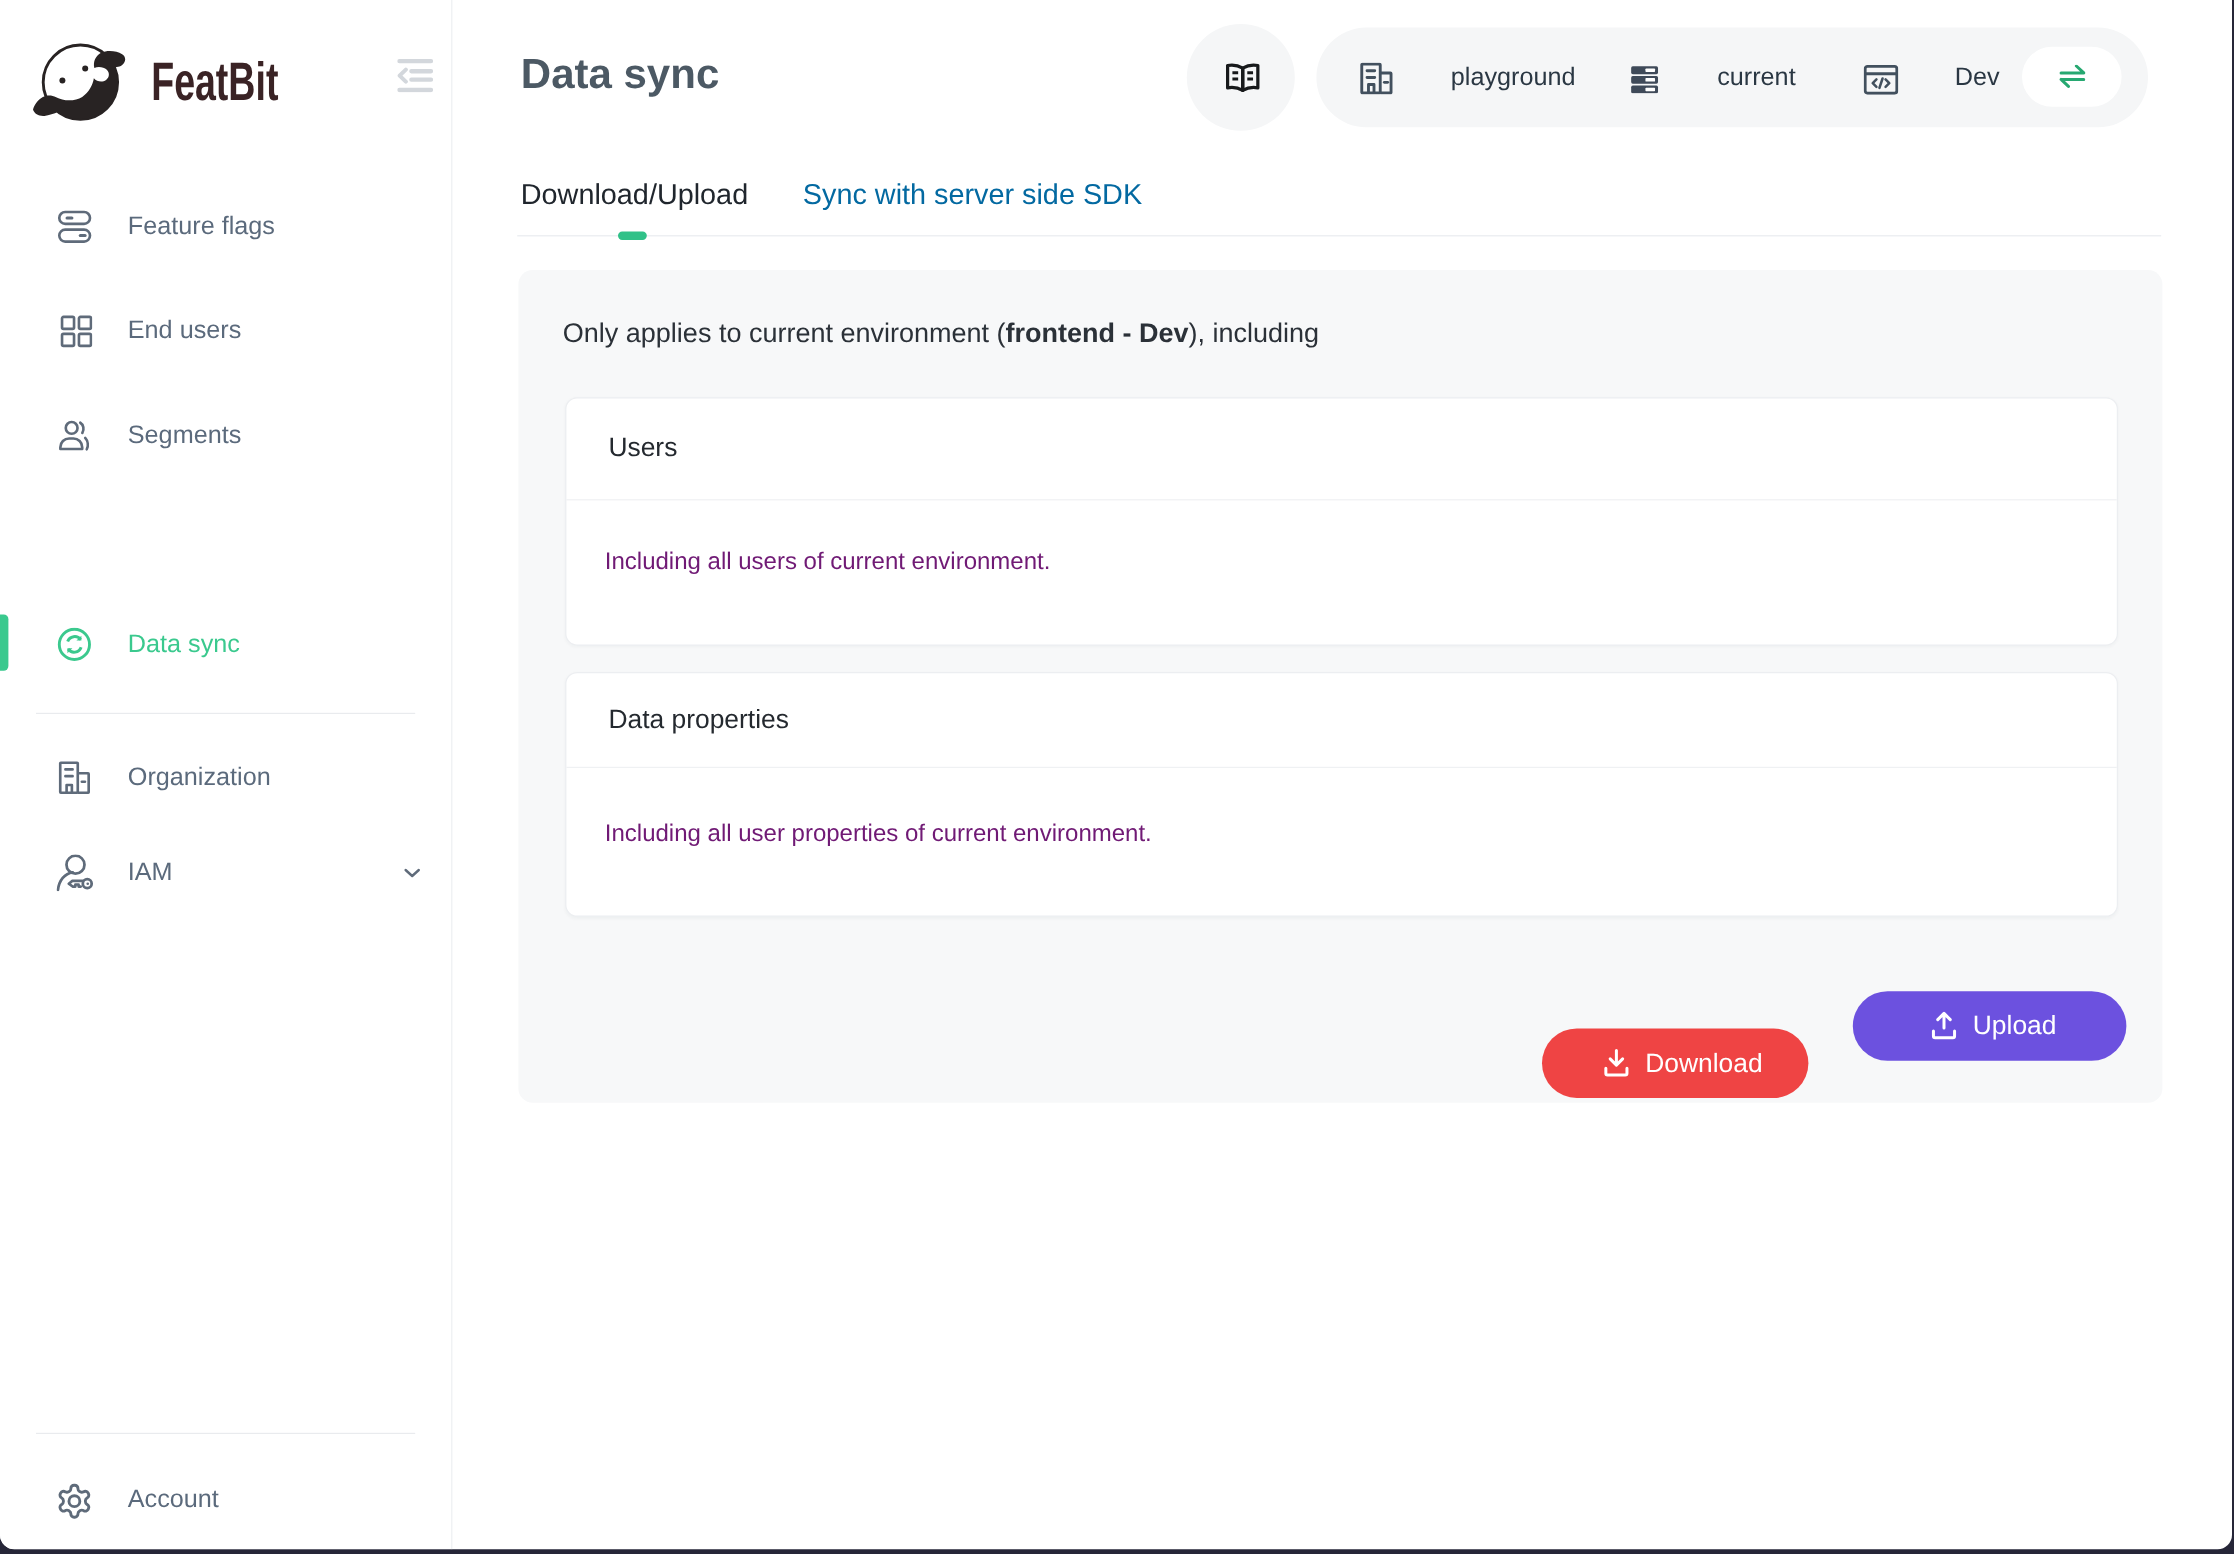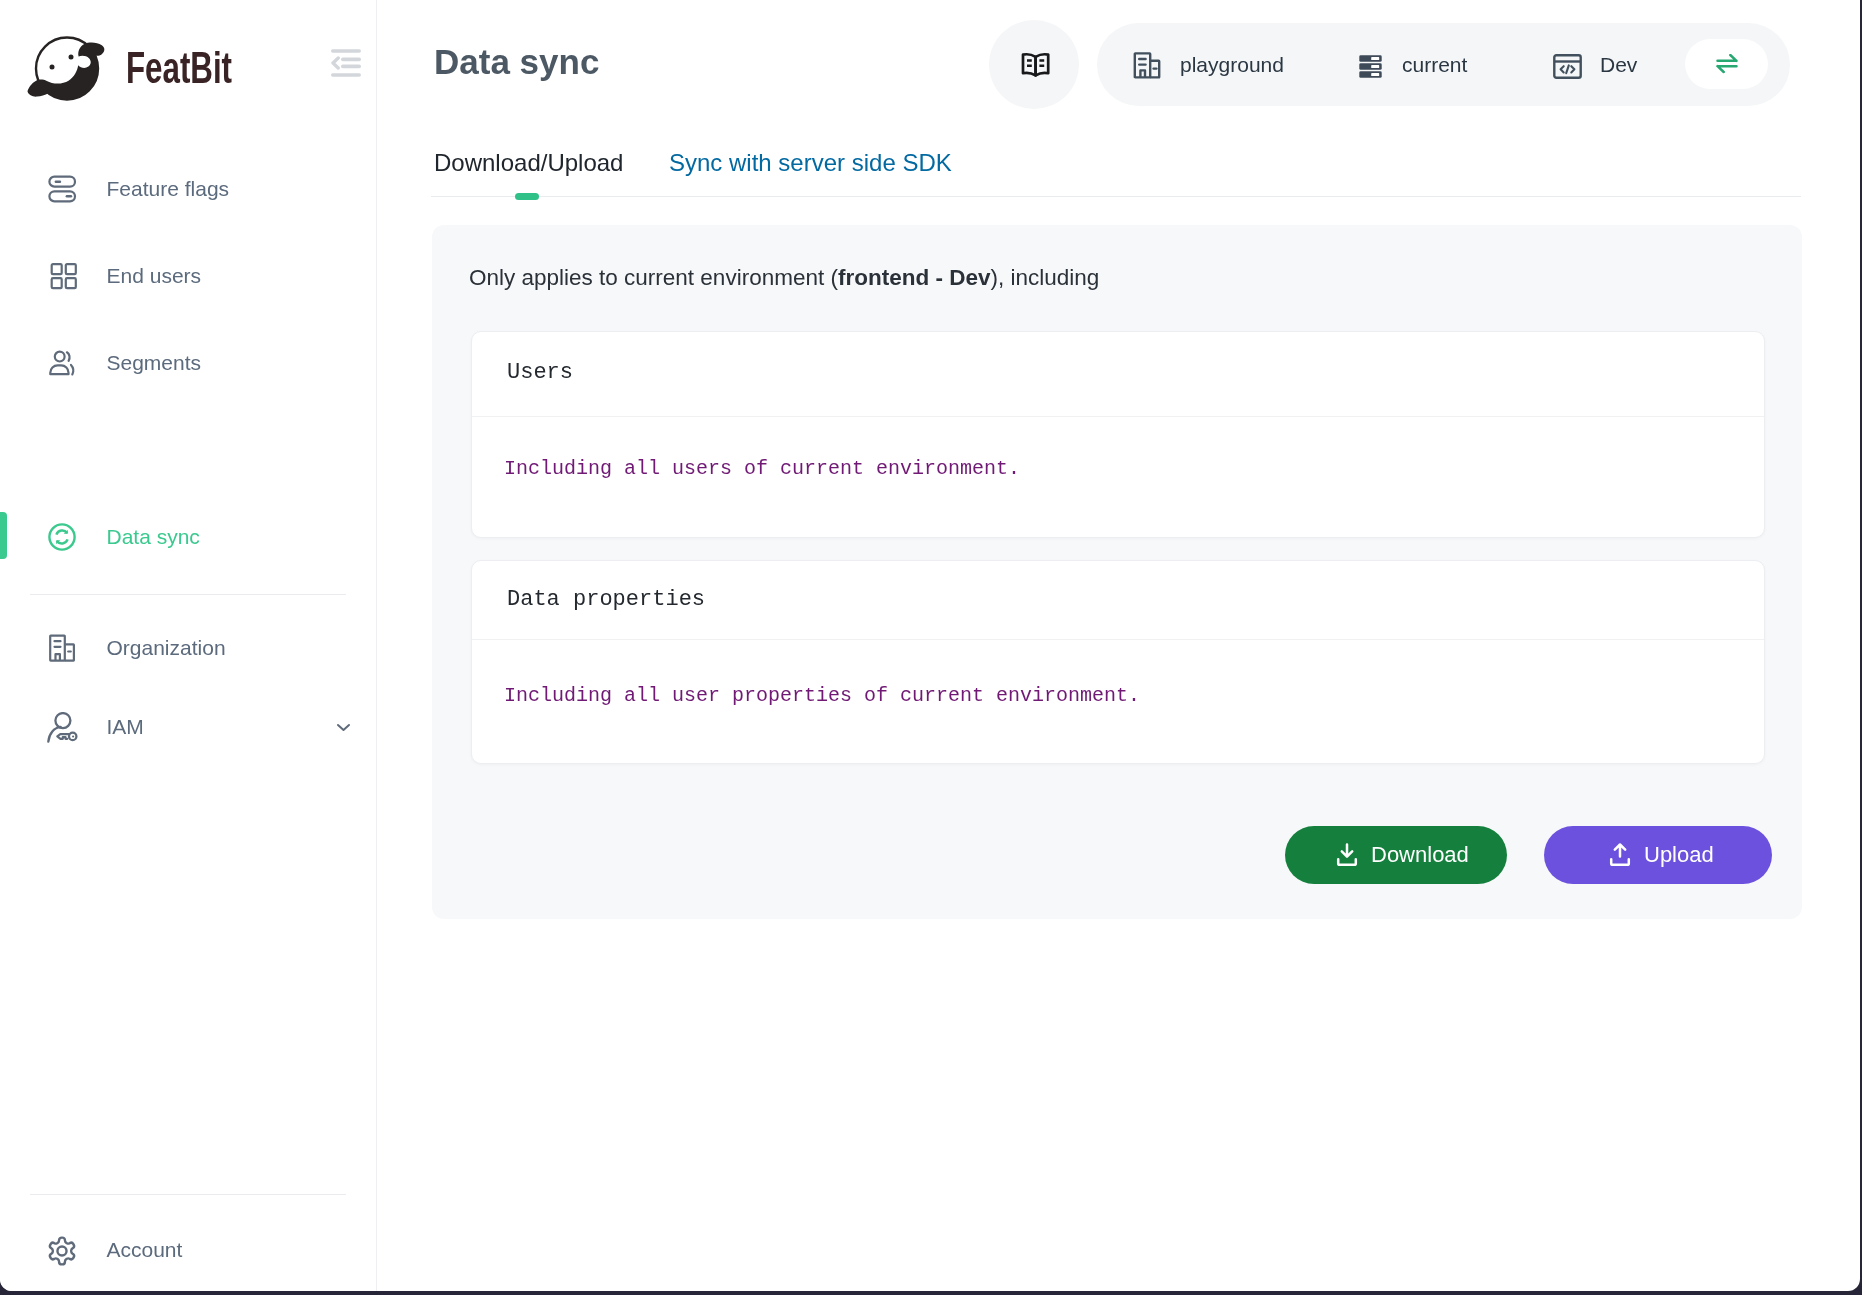--- a/index.html
+++ b/index.html
@@ -16,40 +16,40 @@
 .nav-item.active .lbl { color:#3ac98e; }
 .active-pill { position:absolute; left:0px; top:512px; width:7px; height:47px; background:#3ac98e; border-radius:0 4px 4px 0; }
 .side-div { position:absolute; left:30px; width:316px; height:1px; background:#e9ebee; }
 .chev { position:absolute; left:334px; top:19px; }
 .main { position:absolute; left:378px; top:0; width:1482px; height:1291px; }
 .title { position:absolute; left:56px; top:42px; font-size:35px; font-weight:bold; color:#4c5964; }
 .book-btn { position:absolute; left:611px; top:20px; width:90px; height:89px; border-radius:50%; background:#f5f6f7; }
 .book-btn svg { position:absolute; left:31.5px; top:32px; }
 .env-pill { position:absolute; left:719px; top:23px; width:693px; height:83px; border-radius:42px; background:#f5f6f7; }
 .env-ic { position:absolute; top:27px; }
-.env-lbl { position:absolute; line-height:83px; font-size:21px; color:#2a3743; }
+.env-lbl { position:absolute; line-height:83px; font-size:21px; color:#2a3743;margin-left:29px; }
 .swap-btn { position:absolute; left:588px; top:16px; width:83px; height:50px; border-radius:25px; background:#fff; }
 .swap-btn svg { position:absolute; left:31px; top:15px; }
 .tabs-line { position:absolute; left:53px; top:196px; width:1370px; height:1px; background:#e9ecef; }
 .tab1 { position:absolute; left:56px; top:149px; font-size:24px; color:#20262d; }
 .tab2 { position:absolute; left:291px; top:149px; font-size:24px; color:#0369a1; }
 .tab-ind { position:absolute; left:137px; top:193px; width:24px; height:7px; border-radius:3.5px; background:#30c188; }
 .panel { position:absolute; left:54px; top:225px; width:1370px; height:694px; background:#f7f8f9; border-radius:12px; }
 .panel-txt { position:absolute; left:37px; top:40px; font-size:22.5px; color:#2b3138; }
-.card { position:absolute; left:39px; width:1294px; background:#ffffff; border:1px solid #eceef1; border-radius:10px; box-shadow:0 1px 3px rgba(30,41,59,0.04);font-family:Liberation Mono, monospace; }
+.card { position:absolute; left:39px; width:1294px; background:#ffffff; border:1px solid #eceef1; border-radius:10px; box-shadow:0 1px 3px rgba(30,41,59,0.04); }
 .card1 { top:106px; height:207px; }
 .card2 { top:335px; height:204px; }
 .card2 .card-head { height:79px; }
 .card-head { position:absolute; left:0; top:0; width:100%; height:85px; border-bottom:1px solid #eff1f3; }
 .card-title { position:absolute; left:35px; font-size:22px; color:#24292f; }
 .card-body-txt { position:absolute; left:32px; font-size:20px; color:#701a75; }
 .btn { position:absolute; top:601px; height:58px; border-radius:29px; color:#fff; font-size:22px; }
 .btn svg { position:absolute; }
 .btn span { position:absolute; }
-.btn-dl { left:853px; width:222px; background:#15803d; }
+.btn-dl { left:853px; width:222px; background:#ef4444;margin-top:31px; }
 .btn-up { left:1112px; width:228px; background:#6c51df; }
 </style>
 </head>
 <body>
 <div class="app">
   <div class="main">
     <div class="title">Data sync</div>
     <div class="book-btn">
         <svg width="30" height="26" viewBox="0 0 30 26" fill="none" stroke="#17191b" stroke-width="2.7" stroke-linejoin="round">
           <path d="M2,2.6 C6,1.8 10.6,2.4 14.6,4.8 V23.4 C10.6,21 6,20.4 2,21.2 Z"></path>

